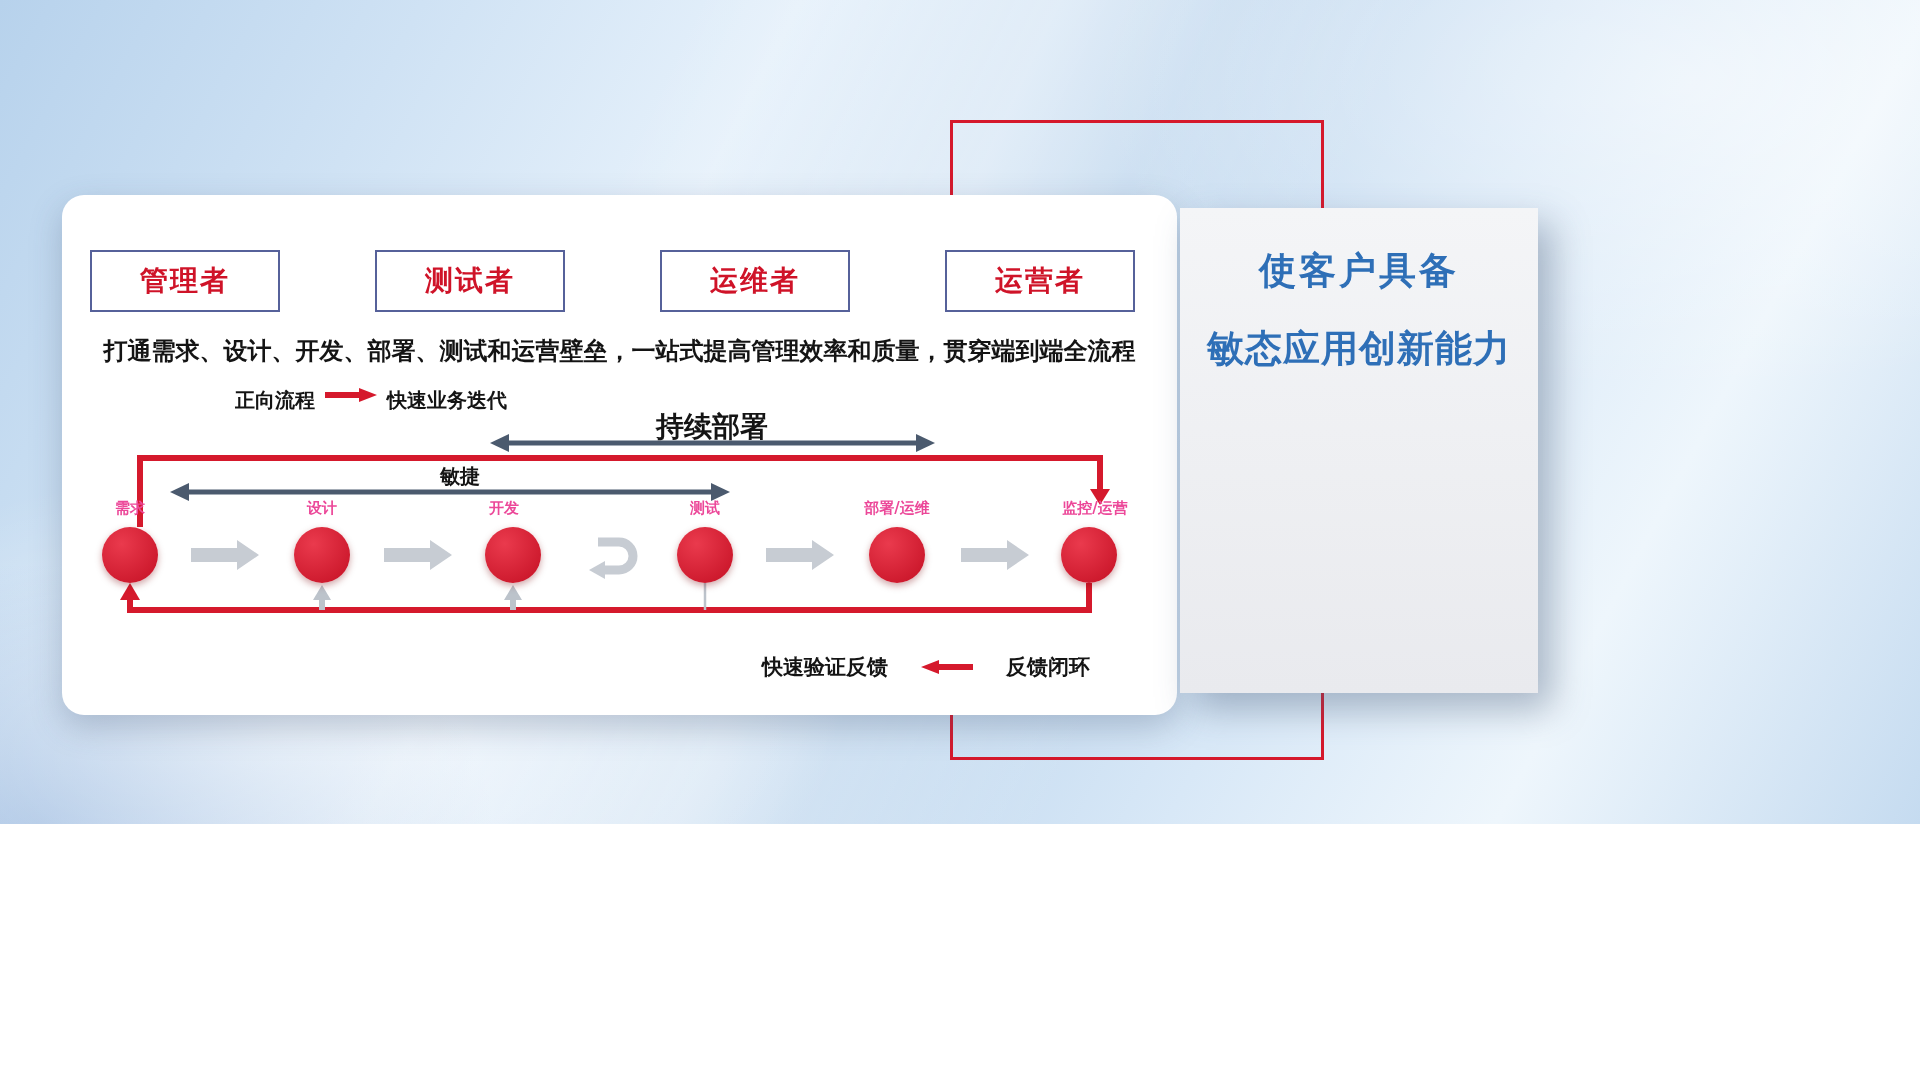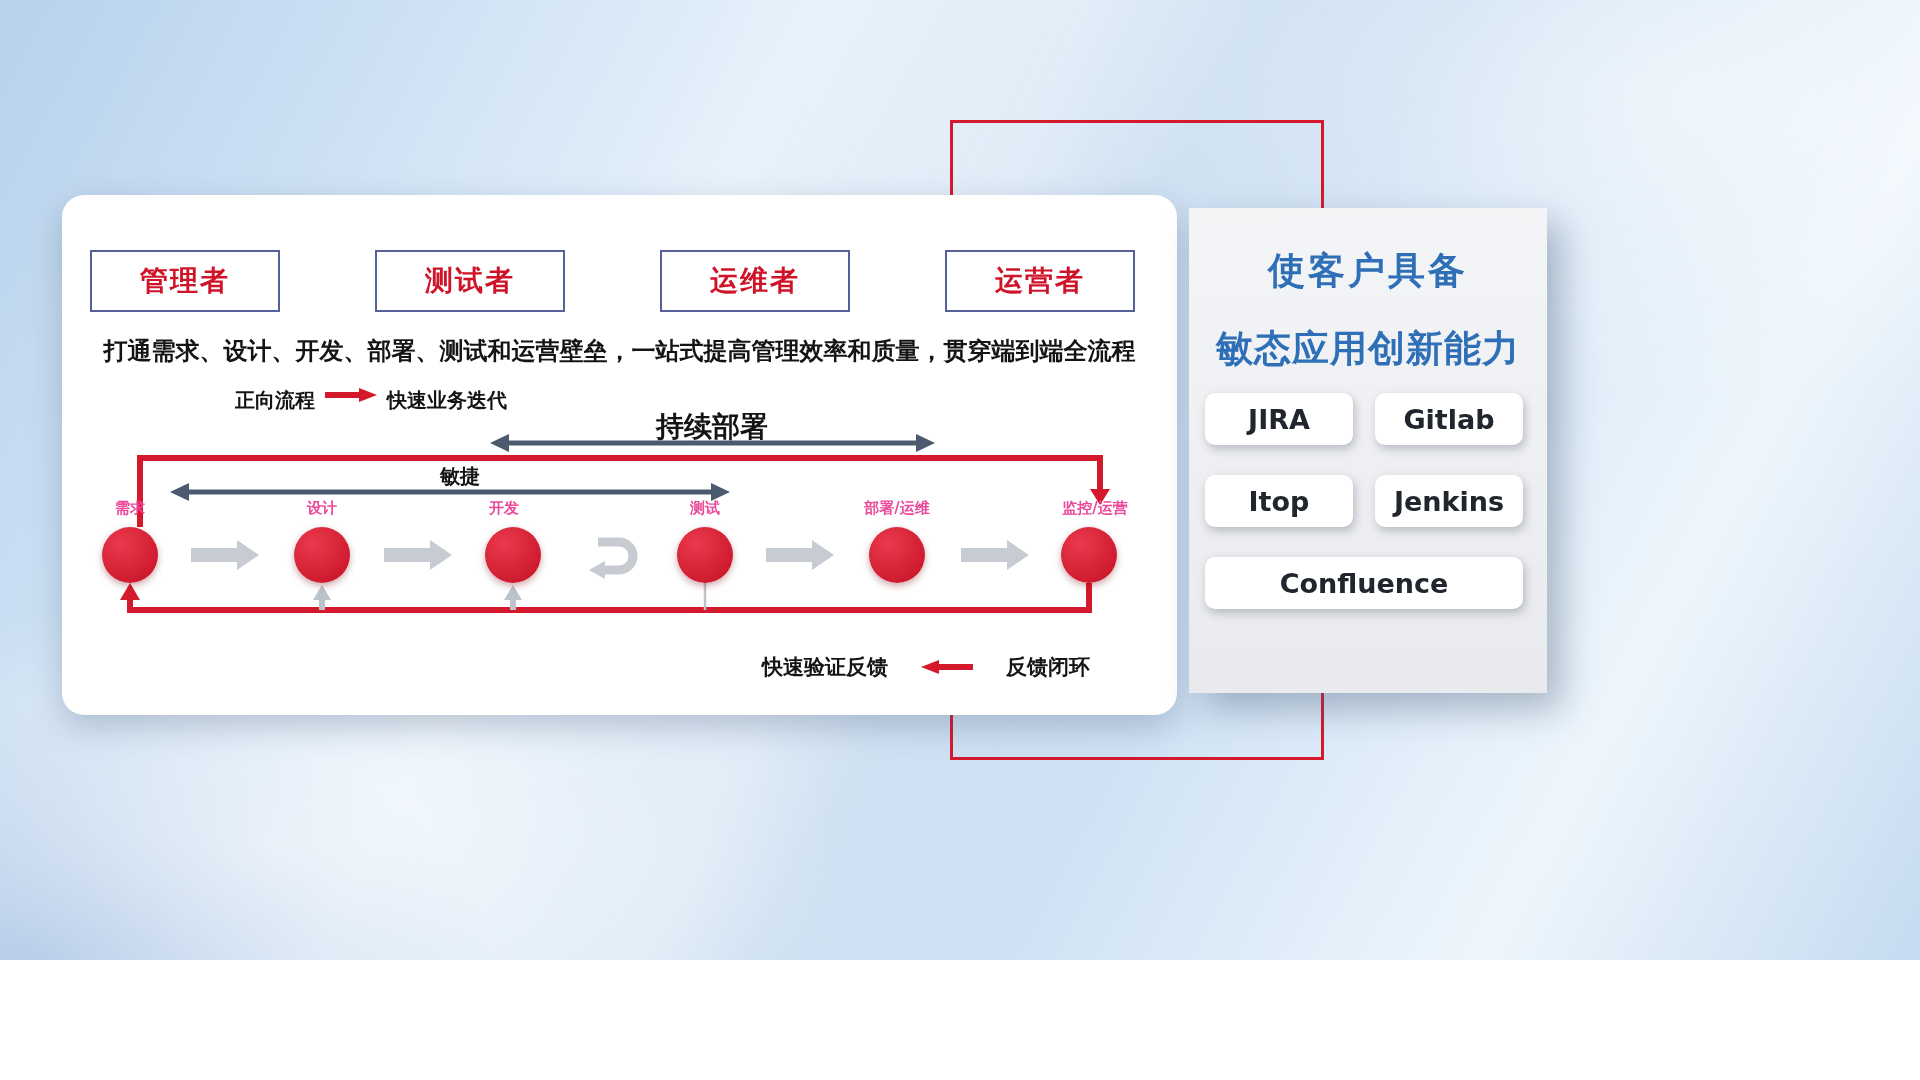--- a/index.html
+++ b/index.html
@@ -1,20 +1,20 @@
 <!DOCTYPE html>
 <html><head>
 <meta charset="utf-8">
 <style>
   * { box-sizing: border-box; margin: 0; padding: 0; }
   html,body { width:1920px; height:1080px; }
   body { font-family: "DejaVu Sans", "Liberation Sans", sans-serif; }
 
   .stage{
-    position:relative; width:1920px; height:960px; overflow:hidden;
+    position:relative; width:1920px; height:824px; overflow:hidden;
     background:
       linear-gradient(118deg,#b7d2ec 0%,#cfe2f4 18%,#e6f1fb 34%,#bfd7ee 52%,#d8e8f7 68%,#eef6fc 82%,#c5dbf0 100%);
   }
   .stage::before{
     content:""; position:absolute; inset:0;
     background:
       radial-gradient(ellipse 900px 420px at 15% 88%, rgba(255,255,255,.55), transparent 62%),
       radial-gradient(ellipse 1000px 520px at 88% 10%, rgba(255,255,255,.5), transparent 60%),
       radial-gradient(ellipse 700px 400px at 2% 100%, rgba(110,150,205,.45), transparent 65%),
       linear-gradient(115deg, transparent 30%, rgba(255,255,255,.4) 46%, transparent 62%);
@@ -80,21 +80,20 @@
     background:radial-gradient(circle at 35% 30%, #ea3a4d, #c40f23);
     box-shadow:0 3px 7px rgba(120,0,10,.35);
   }
 
   
   .right-panel{
     position:absolute; left:1180px; top:208px; width:358px; height:485px;
     background:linear-gradient(180deg,#f4f5f7,#e9eaee);
     box-shadow:14px 16px 34px rgba(70,90,120,.4);
     z-index:3;
-    margin-left:9px;
   }
   .rp-title{ text-align:center; font-size:37px; font-weight:700; color:#2e6fb7; }
   .rp-title.line1{ margin-top:38px; letter-spacing:3px; }
   .rp-title.line2{ margin-top:28px; letter-spacing:1px; }
   .tools-grid{
     position:absolute; left:16px; right:24px; top:185px;
     display:grid; grid-template-columns:1fr 1fr; column-gap:22px; row-gap:30px;
   }
   .tool-btn{
     height:52px; background:#fff; border-radius:10px;
@@ -199,22 +198,15 @@
       </svg>
       <span>反馈闭环</span>
     </div>
 
   </section>
 
   <aside class="right-panel">
     <div class="rp-title line1">使客户具备</div>
     <div class="rp-title line2">敏态应用创新能力</div>
 
-    <div class="tools-grid">
-      <div class="tool-btn">JIRA</div>
-      <div class="tool-btn">Gitlab</div>
-      <div class="tool-btn">Itop</div>
-      <div class="tool-btn">Jenkins</div>
-      <div class="tool-btn wide">Confluence</div>
-    </div>
   </aside>
 
 </div>
 
 </body></html>

